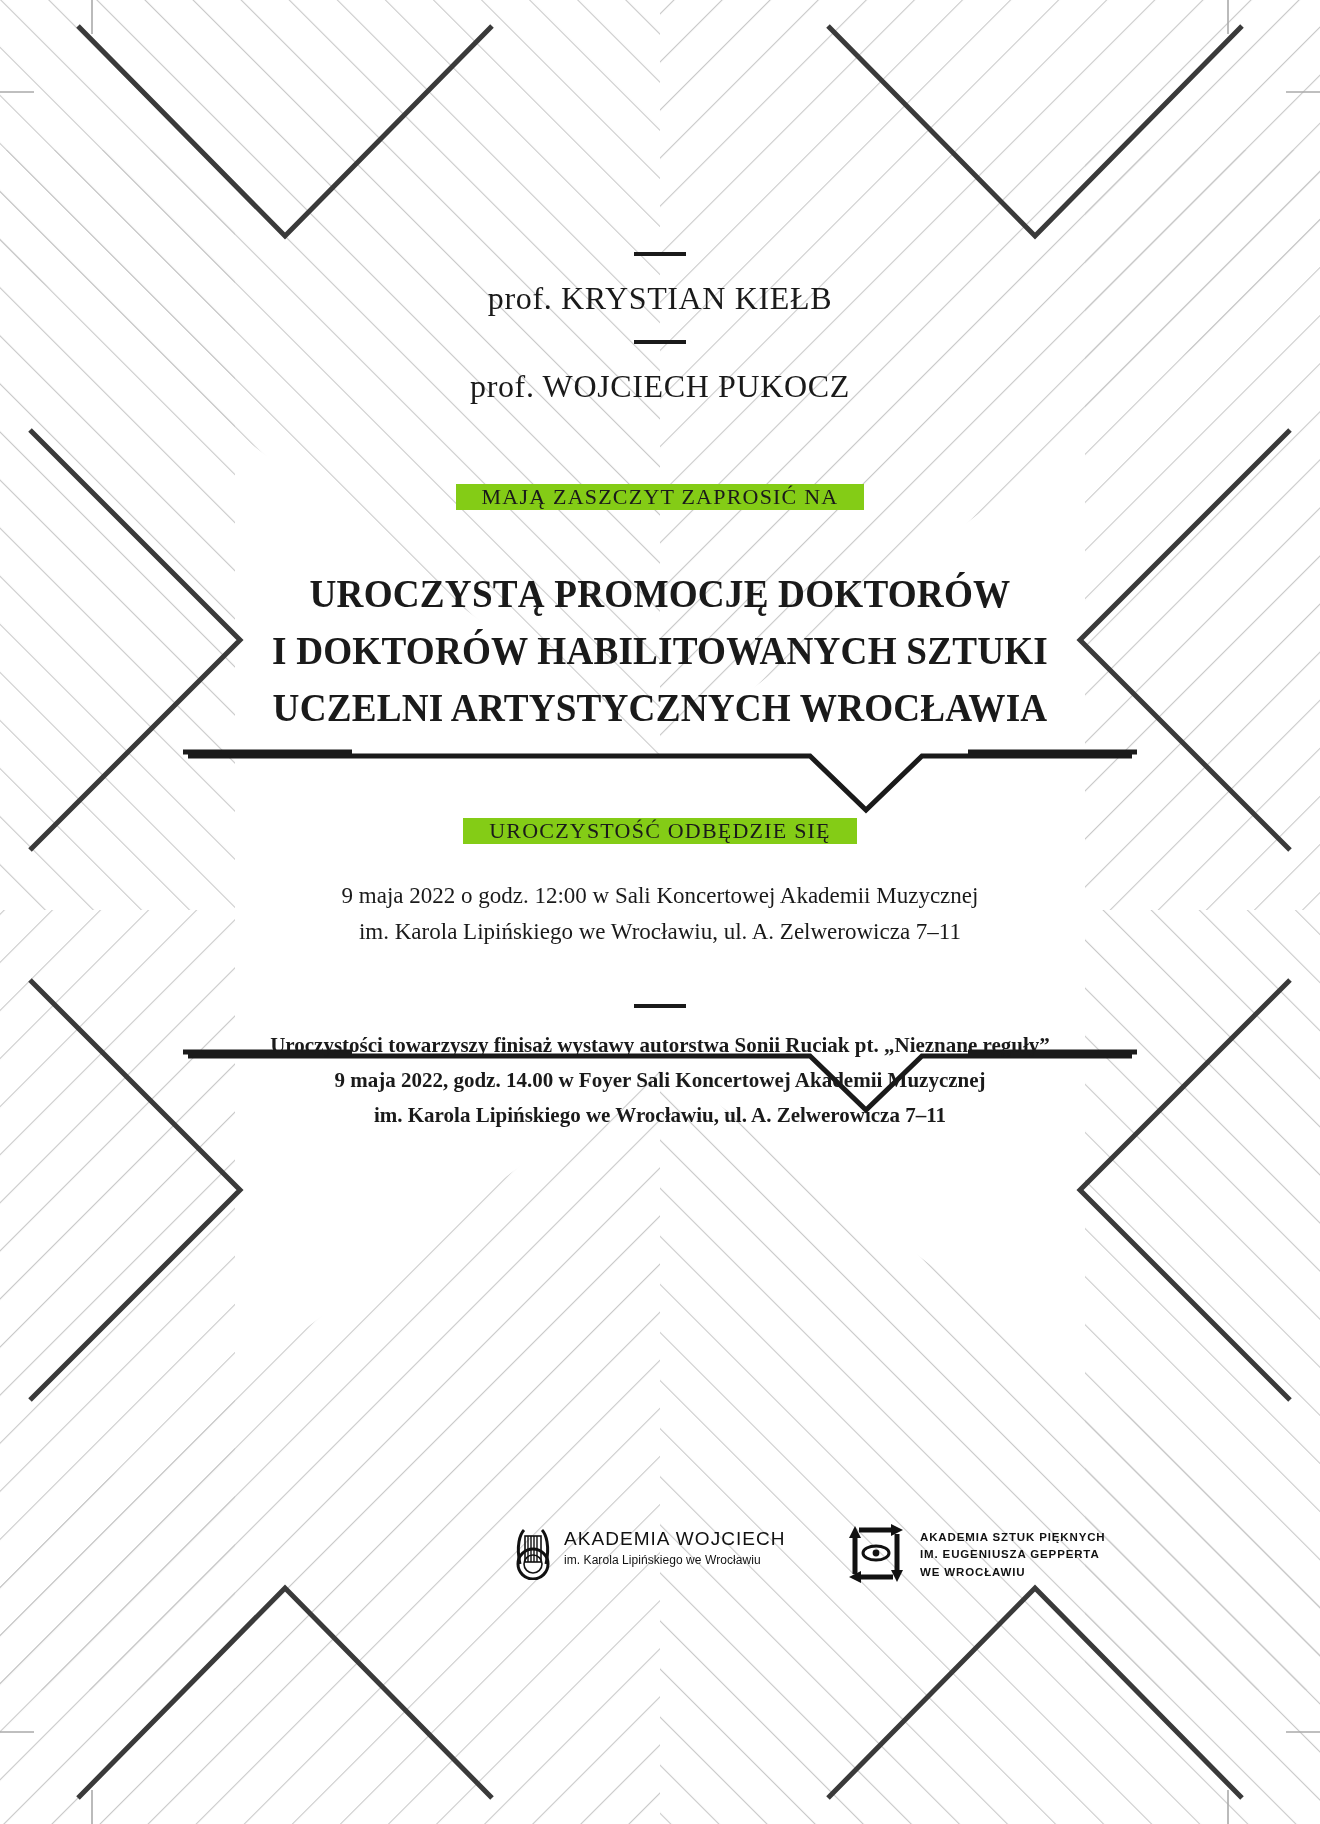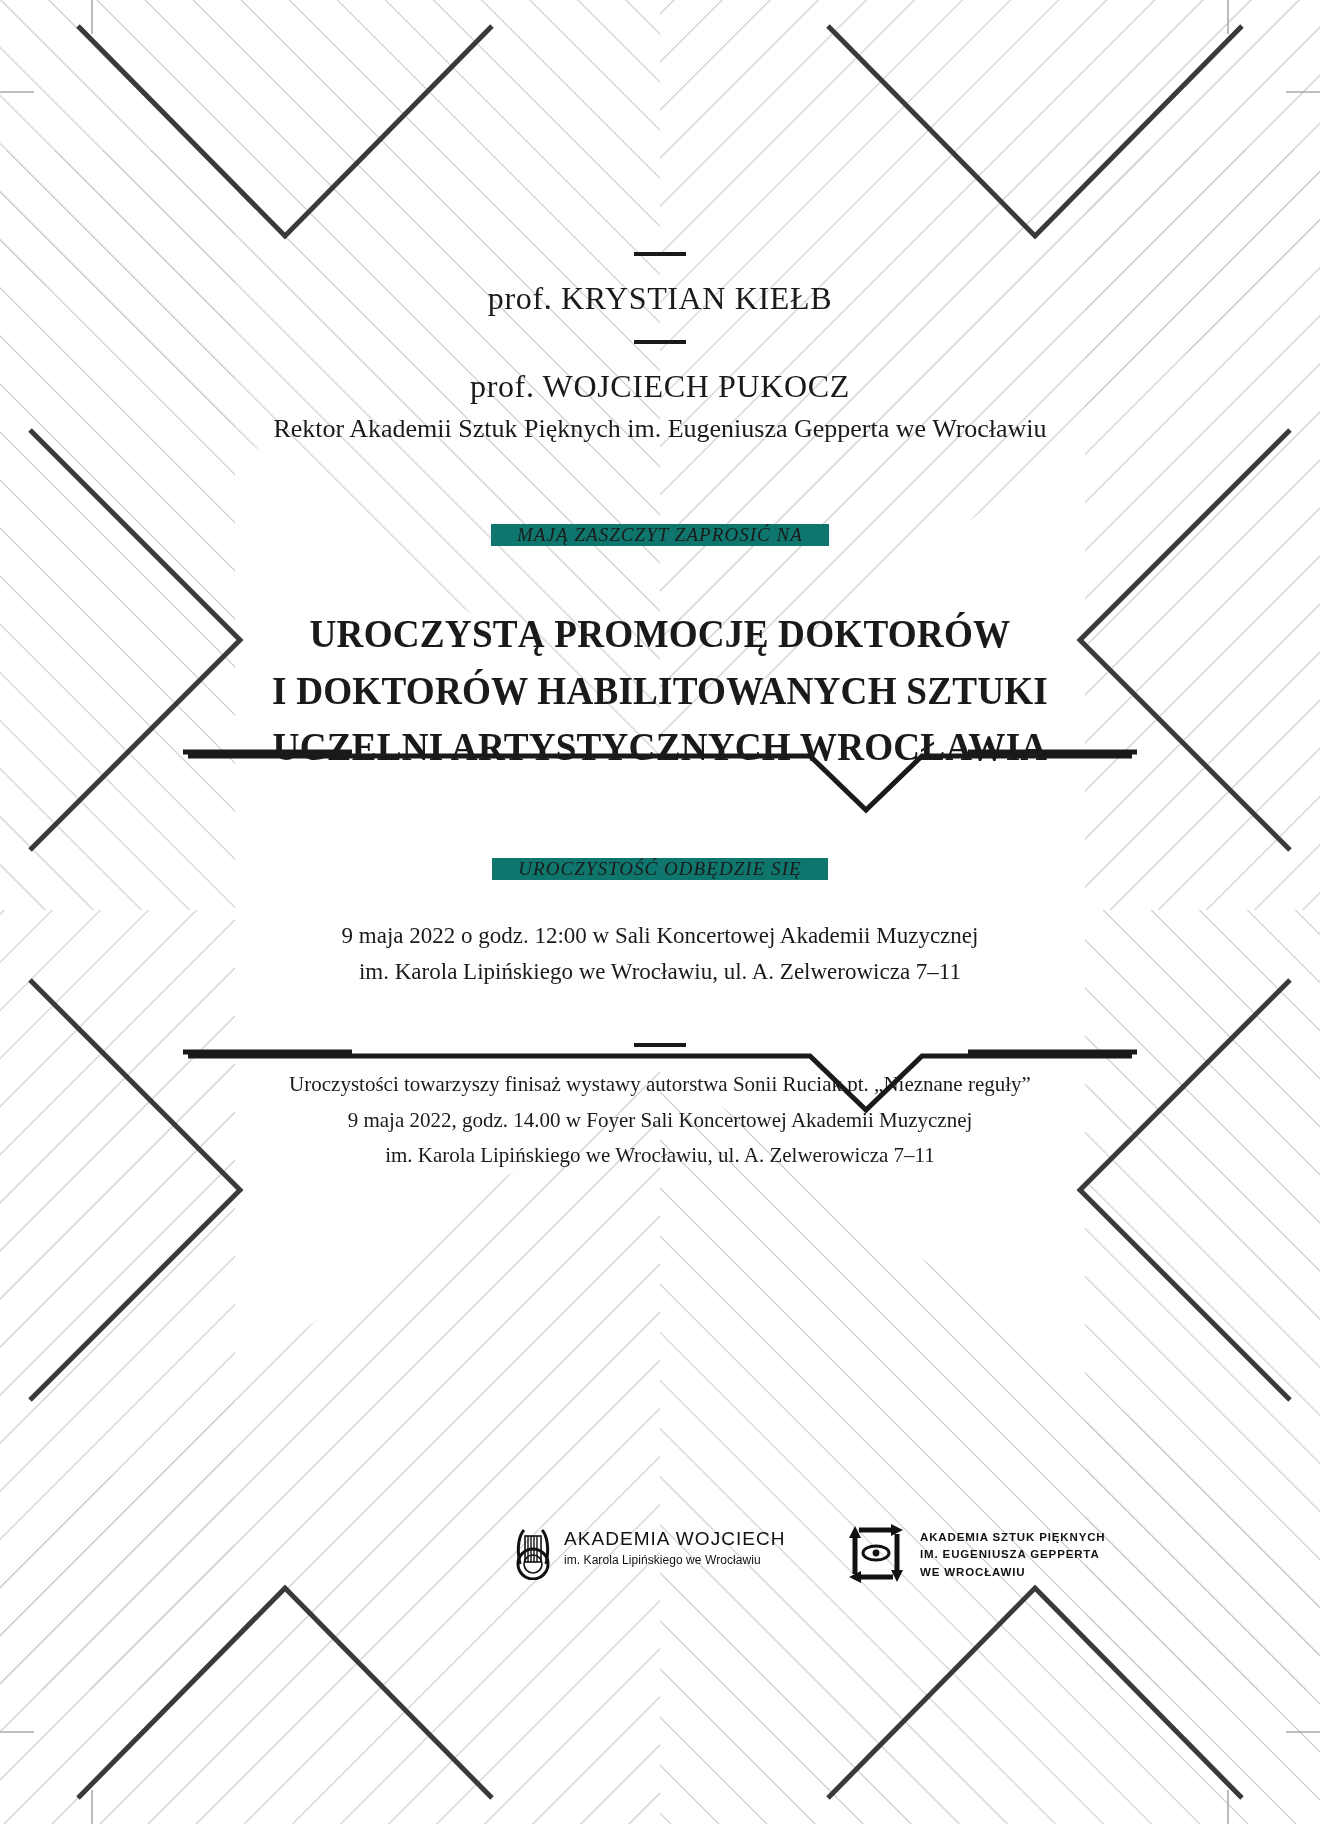--- a/index.html
+++ b/index.html
@@ -46,28 +46,27 @@
     margin:22px auto;
   }
   .dash.tight{margin:20px auto;}
 
   .banner{
     position:relative;
     height:40px;
     margin-top:10px;
   }
   .banner-text{
-    font-size:19px;
+    font-size:22px;
     letter-spacing:0.055em;
     display:inline-block;
     position:relative;
     z-index:3;
-    background:#0f766e;
+    background:#84cc16;
     padding:0 26px;
-    font-style:italic;
   }
 
   .main-title{
     font-family:"Liberation Serif",serif;
     font-weight:bold;
     font-size:40px;
     letter-spacing:0.005em;
     line-height:1.42;
     margin-top:42px;
     transform:scaleX(0.93);
@@ -78,20 +77,21 @@
     font-size:23px;
     line-height:1.55;
     margin-top:20px;
   }
   .event-info div{white-space:nowrap;}
 
   .exhibit{
     font-size:21px;
     line-height:1.68;
     margin-top:6px;
+    font-weight:bold;
   }
   .exhibit div{white-space:nowrap;}
 
   
   .logos{
     position:absolute;
     left:0;right:0;
     top:1480px;
     height:130px;
     z-index:6;
@@ -225,21 +225,20 @@
     <div class="dash"></div>
 
     <div class="rector-block">
       <div class="rector-name">prof. KRYSTIAN KIEŁB</div>
     </div>
 
     <div class="dash"></div>
 
     <div class="rector-block">
       <div class="rector-name">prof. WOJCIECH PUKOCZ</div>
-      <div class="rector-title">Rektor Akademii Sztuk Pięknych im. Eugeniusza Gepperta we Wrocławiu</div>
     </div>
 
     <div class="banner" style="margin-top:78px;">
       <span class="banner-text">MAJĄ ZASZCZYT ZAPROSIĆ NA</span>
     </div>
 
     <div class="main-title">
       <div>UROCZYSTĄ PROMOCJĘ DOKTORÓW</div>
       <div>I DOKTORÓW HABILITOWANYCH SZTUKI</div>
       <div>UCZELNI ARTYSTYCZNYCH WROCŁAWIA</div>

